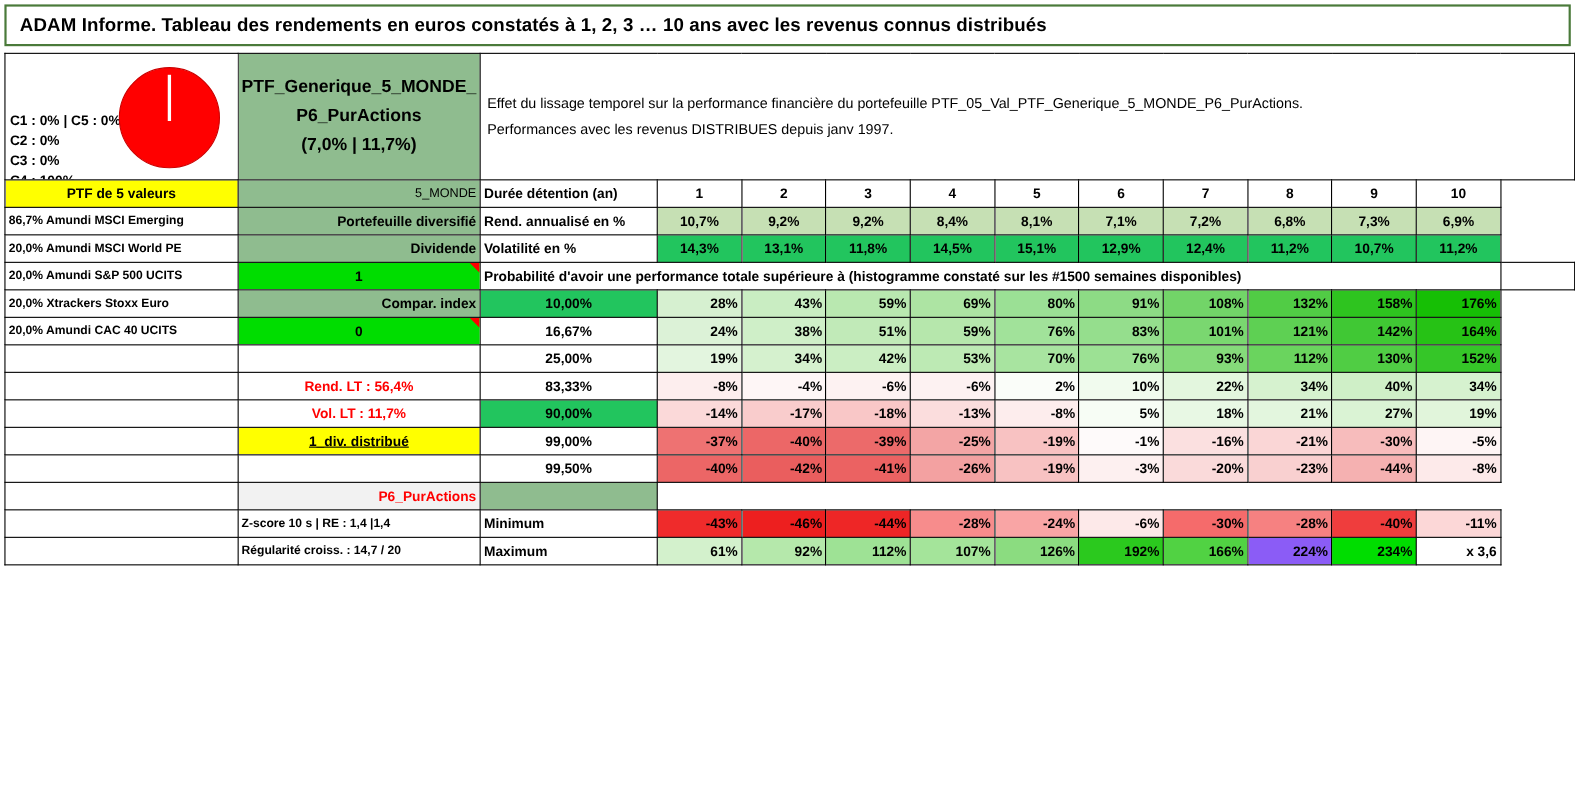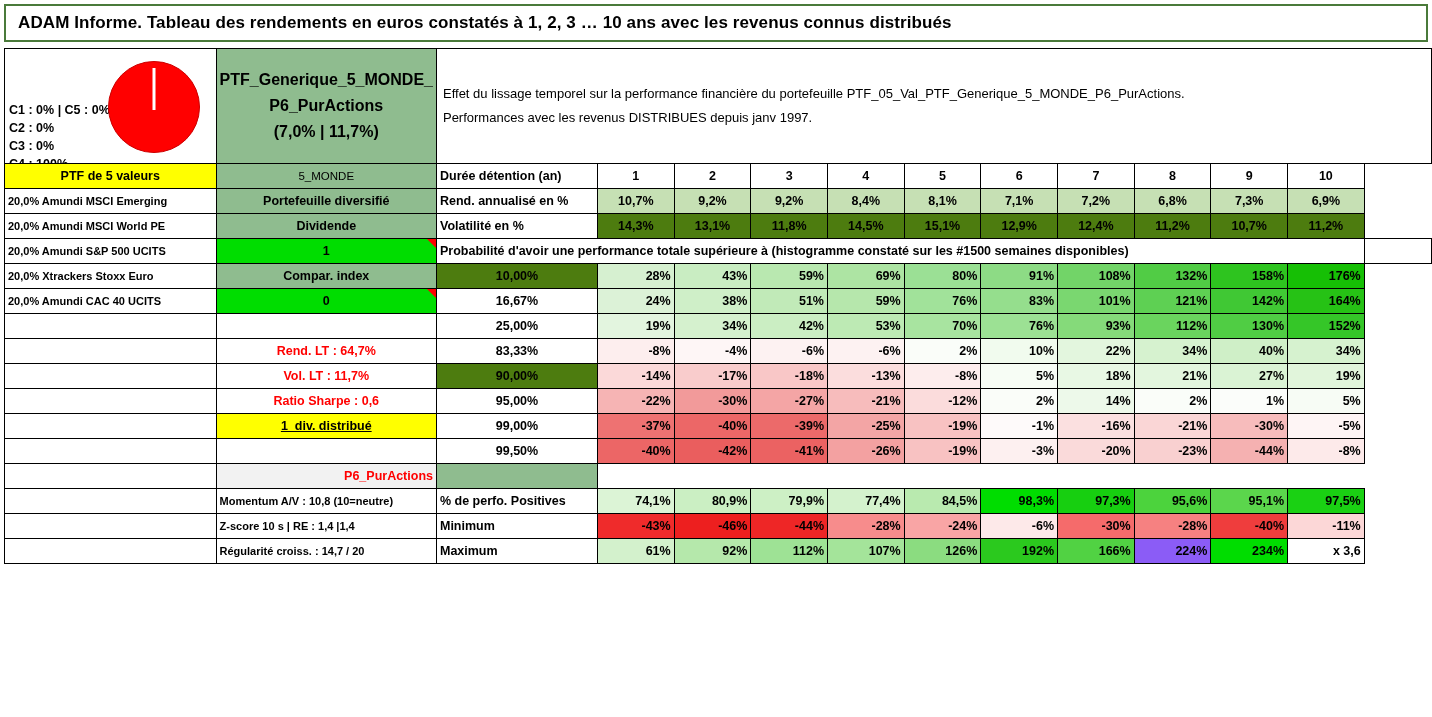--- a/index.html
+++ b/index.html
@@ -35,24 +35,24 @@
     height:25px;
     box-sizing:border-box;
     white-space:nowrap;
     overflow:hidden;
   }
   .c{text-align:center;}
   .r{text-align:right;}
   .l{text-align:left;}
   .b{font-weight:bold;}
   .nob{border:none;}
-  .green-hdr{background:#8fbc8f;}
+  .green-hdr{background:#8fbc8f;text-align:right;}
   .lightgreen{background:#c6e0b4;}
   .yellow{background:#ffff00;}
-  .orange{background:#4d7c0f;}
+  .orange{background:#22c55e;}
   .vividgreen{background:#00dd00;}
   .white{background:#ffffff;}
   .grayish{background:#f2f2f2;}
   .redtxt{color:#ff0000;}
 
   
   .cblock{
     position:relative;
     width:225px;height:115px;
     border:1px solid #000;
@@ -148,21 +148,21 @@
       <td class="w-d c b">4</td>
       <td class="w-d c b">5</td>
       <td class="w-d c b">6</td>
       <td class="w-d c b">7</td>
       <td class="w-d c b">8</td>
       <td class="w-d c b">9</td>
       <td class="w-d c b">10</td>
     </tr>
 
     <tr>
-      <td class="w-a l b xsmall">20,0% Amundi MSCI Emerging</td>
+      <td class="w-a l b xsmall">86,7% Amundi MSCI Emerging</td>
       <td class="w-b c green-hdr b">Portefeuille diversifié</td>
       <td class="w-c l b">Rend. annualisé en %</td>
       <td class="w-d c b lightgreen">10,7%</td>
       <td class="w-d c b lightgreen">9,2%</td>
       <td class="w-d c b lightgreen">9,2%</td>
       <td class="w-d c b lightgreen">8,4%</td>
       <td class="w-d c b lightgreen">8,1%</td>
       <td class="w-d c b lightgreen">7,1%</td>
       <td class="w-d c b lightgreen">7,2%</td>
       <td class="w-d c b lightgreen">6,8%</td>
@@ -238,21 +238,21 @@
       <td class="w-d r" style="background:#85da7a">93%</td>
       <td class="w-d r" style="background:#6ad45e">112%</td>
       <td class="w-d r" style="background:#50cd44">130%</td>
       <td class="w-d r" style="background:#35c628">152%</td>
     </tr>
 
 
 
     <tr class="prob-row">
       <td class="w-a"></td>
-      <td class="w-b c b redtxt">Rend. LT : 64,7%</td>
+      <td class="w-b c b redtxt">Rend. LT : 56,4%</td>
       <td class="w-c c b">83,33%</td>
       <td class="w-d r" style="background:#fdeeee">-8%</td>
       <td class="w-d r" style="background:#fef6f6">-4%</td>
       <td class="w-d r" style="background:#fdf2f2">-6%</td>
       <td class="w-d r" style="background:#fdf2f2">-6%</td>
       <td class="w-d r" style="background:#fafdf9">2%</td>
       <td class="w-d r" style="background:#f1fbee">10%</td>
       <td class="w-d r" style="background:#e3f6de">22%</td>
       <td class="w-d r" style="background:#d6f2cf">34%</td>
       <td class="w-d r" style="background:#cfefc7">40%</td>
@@ -268,35 +268,20 @@
       <td class="w-d r" style="background:#f9c7c7">-18%</td>
       <td class="w-d r" style="background:#fbdddd">-13%</td>
       <td class="w-d r" style="background:#fdeded">-8%</td>
       <td class="w-d r" style="background:#f7fdf5">5%</td>
       <td class="w-d r" style="background:#e8f8e4">18%</td>
       <td class="w-d r" style="background:#e3f6de">21%</td>
       <td class="w-d r" style="background:#daf3d4">27%</td>
       <td class="w-d r" style="background:#e1f5db">19%</td>
     </tr>
 
-    <tr class="prob-row">
-      <td class="w-a"></td>
-      <td class="w-b c b redtxt">Ratio Sharpe : 0,6</td>
-      <td class="w-c c b">95,00%</td>
-      <td class="w-d r" style="background:#f6b4b4">-22%</td>
-      <td class="w-d r" style="background:#f29a9a">-30%</td>
-      <td class="w-d r" style="background:#f4a5a5">-27%</td>
-      <td class="w-d r" style="background:#f7bcbc">-21%</td>
-      <td class="w-d r" style="background:#fbdcdc">-12%</td>
-      <td class="w-d r" style="background:#fafdf9">2%</td>
-      <td class="w-d r" style="background:#edf9ea">14%</td>
-      <td class="w-d r" style="background:#fafdf9">2%</td>
-      <td class="w-d r" style="background:#fbfdfa">1%</td>
-      <td class="w-d r" style="background:#f7fcf5">5%</td>
-    </tr>
 
 
     <tr class="prob-row">
       <td class="w-a"></td>
       <td class="w-b c b yellow" style="text-decoration:underline">1_div. distribué</td>
       <td class="w-c c b">99,00%</td>
       <td class="w-d r" style="background:#ee7272">-37%</td>
       <td class="w-d r" style="background:#ec6767">-40%</td>
       <td class="w-d r" style="background:#ec6a6a">-39%</td>
       <td class="w-d r" style="background:#f3a5a5">-25%</td>
@@ -333,35 +318,20 @@
       <td class="w-d nob"></td>
       <td class="w-d nob"></td>
       <td class="w-d nob"></td>
       <td class="w-d nob"></td>
       <td class="w-d nob"></td>
       <td class="w-d nob"></td>
       <td class="w-d nob"></td>
       <td class="w-d nob"></td>
     </tr>
 
-    <tr>
-      <td class="w-a"></td>
-      <td class="w-b l b xsmall">Momentum A/V : 10,8 (10=neutre)</td>
-      <td class="w-c l b">% de perfo. Positives</td>
-      <td class="w-d r b" style="background:#dcf4d6">74,1%</td>
-      <td class="w-d r b" style="background:#cbefc3">80,9%</td>
-      <td class="w-d r b" style="background:#cdf0c5">79,9%</td>
-      <td class="w-d r b" style="background:#d4f2cd">77,4%</td>
-      <td class="w-d r b" style="background:#b9eaaf">84,5%</td>
-      <td class="w-d r b" style="background:#00dd00">98,3%</td>
-      <td class="w-d r b" style="background:#17cf10">97,3%</td>
-      <td class="w-d r b" style="background:#4cd33d">95,6%</td>
-      <td class="w-d r b" style="background:#5bd64c">95,1%</td>
-      <td class="w-d r b" style="background:#1ad113">97,5%</td>
-    </tr>
 
     <tr>
       <td class="w-a"></td>
       <td class="w-b l b xsmall">Z-score 10 s | RE : 1,4 |1,4</td>
       <td class="w-c l b">Minimum</td>
       <td class="w-d r b" style="background:#ef2b2b">-43%</td>
       <td class="w-d r b" style="background:#ed1f1f">-46%</td>
       <td class="w-d r b" style="background:#ee2626">-44%</td>
       <td class="w-d r b" style="background:#f78c8c">-28%</td>
       <td class="w-d r b" style="background:#f9a5a5">-24%</td>

